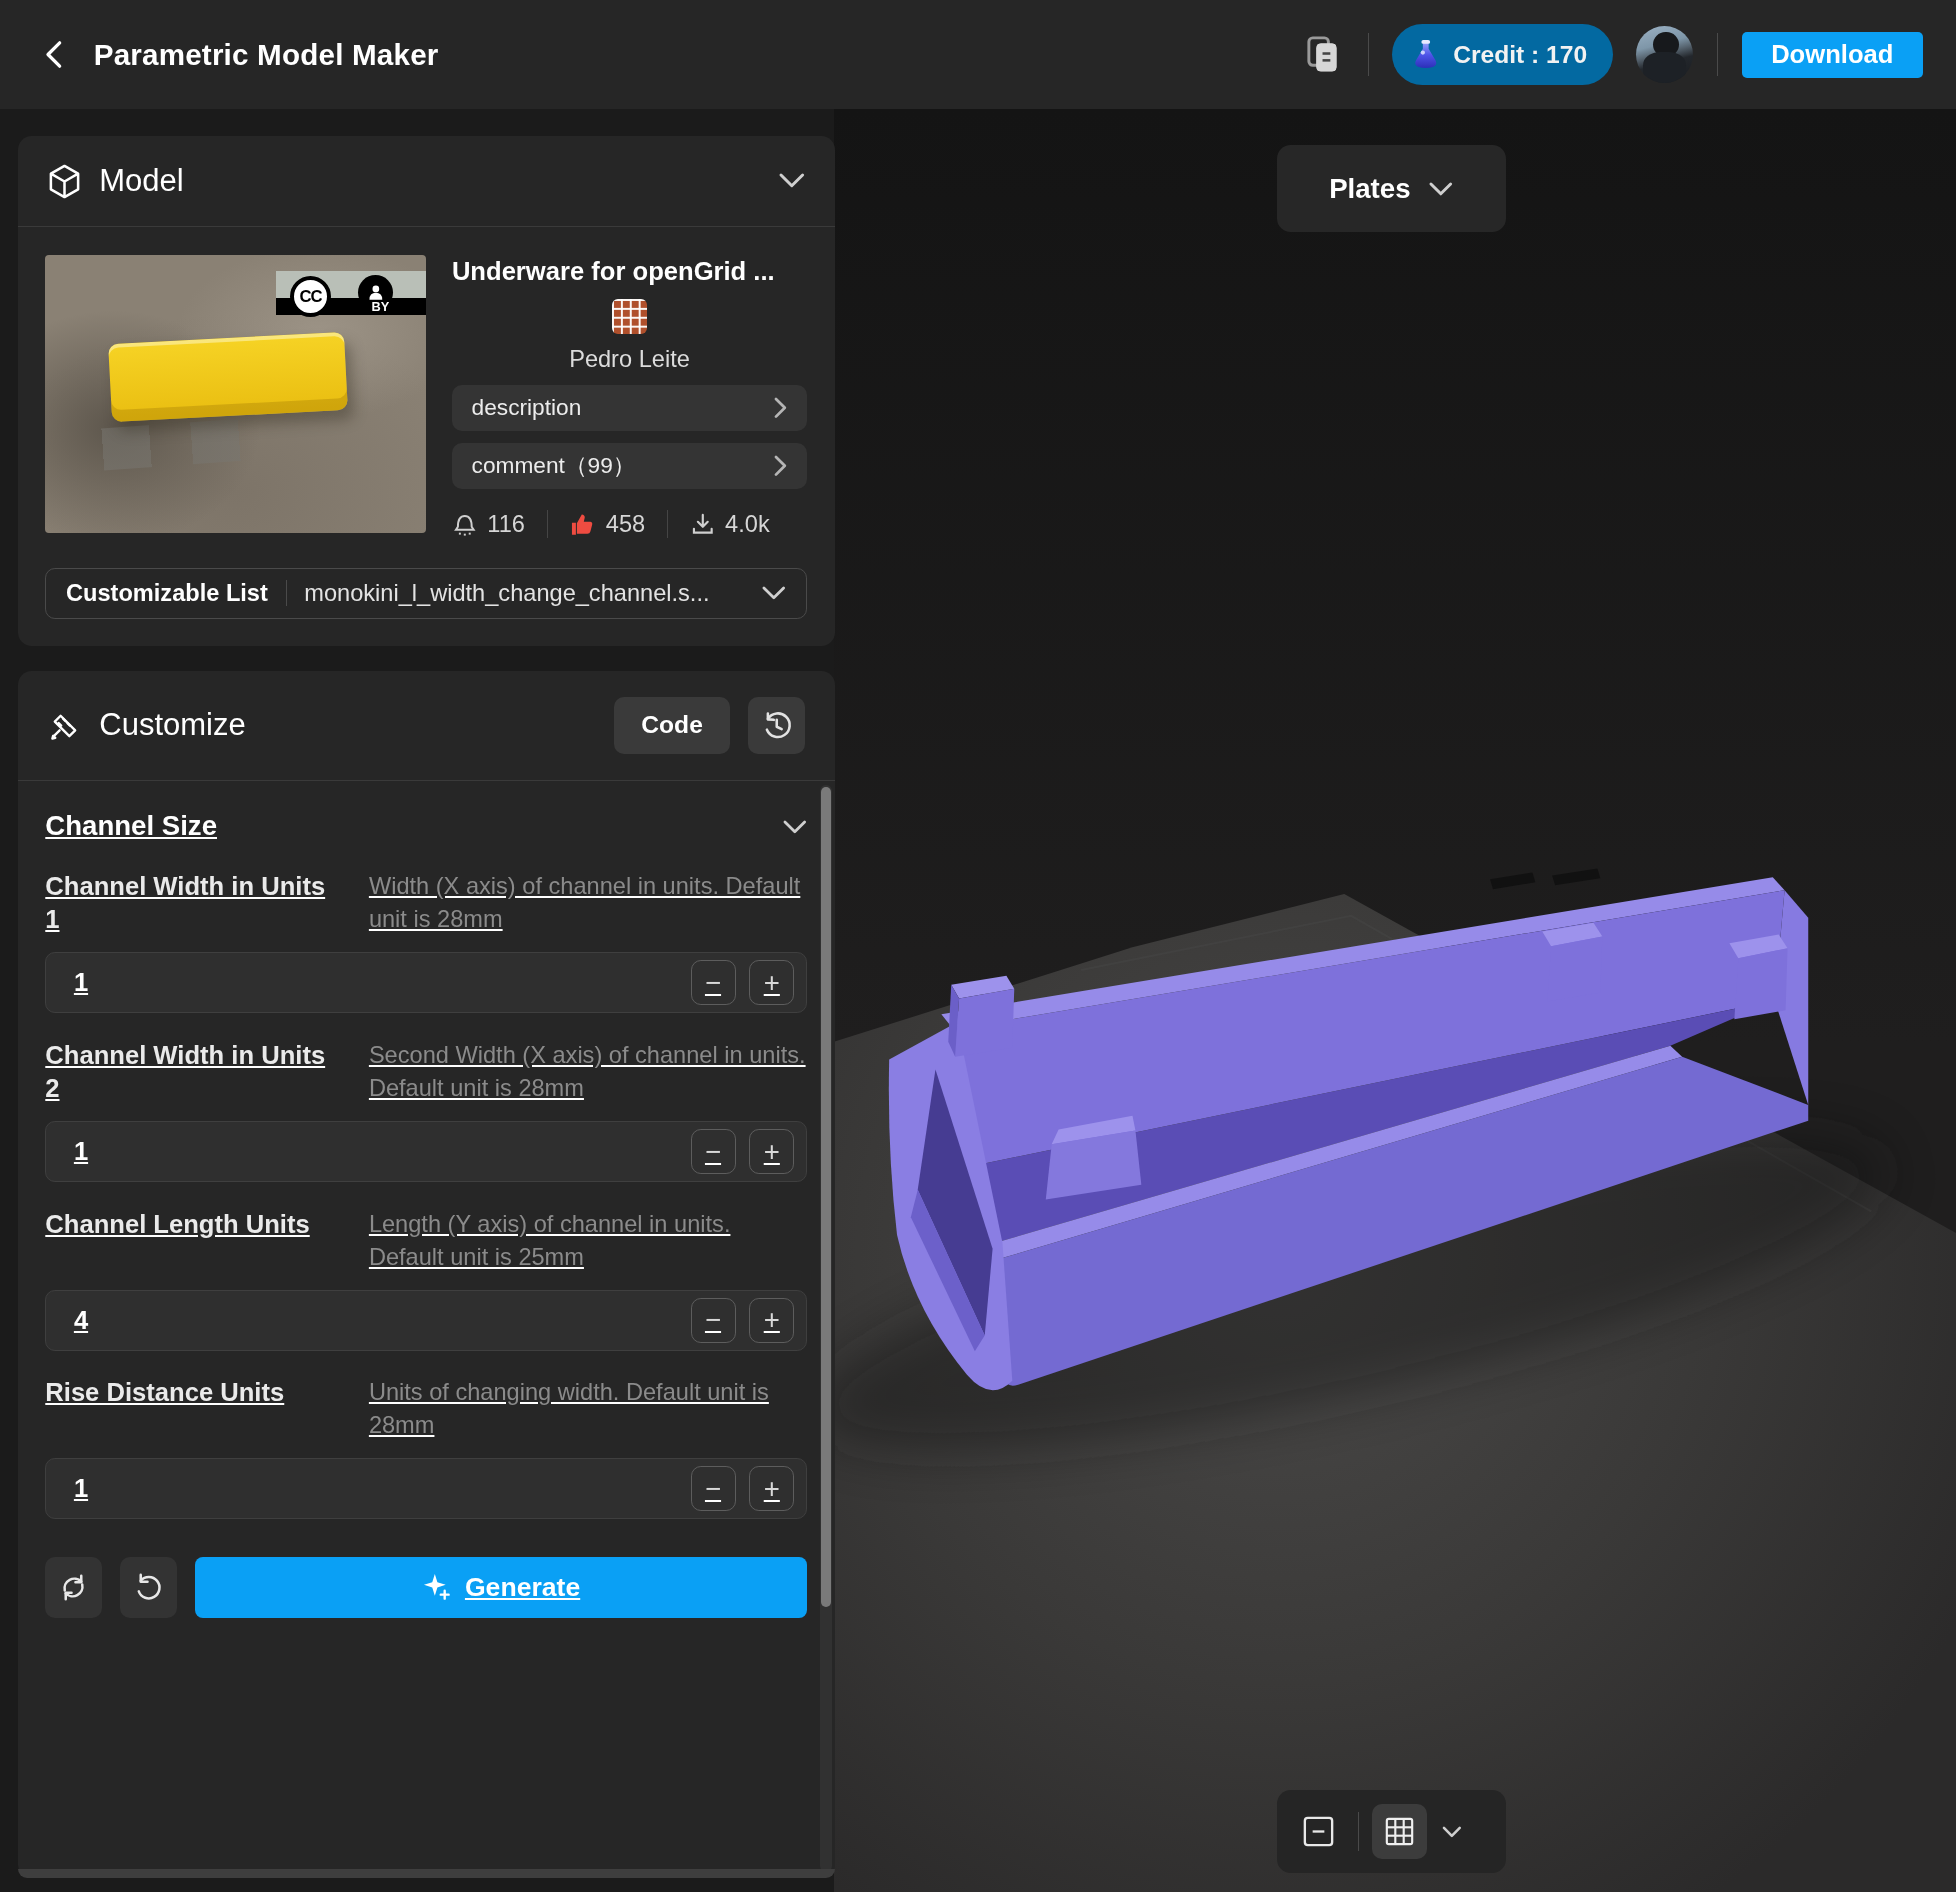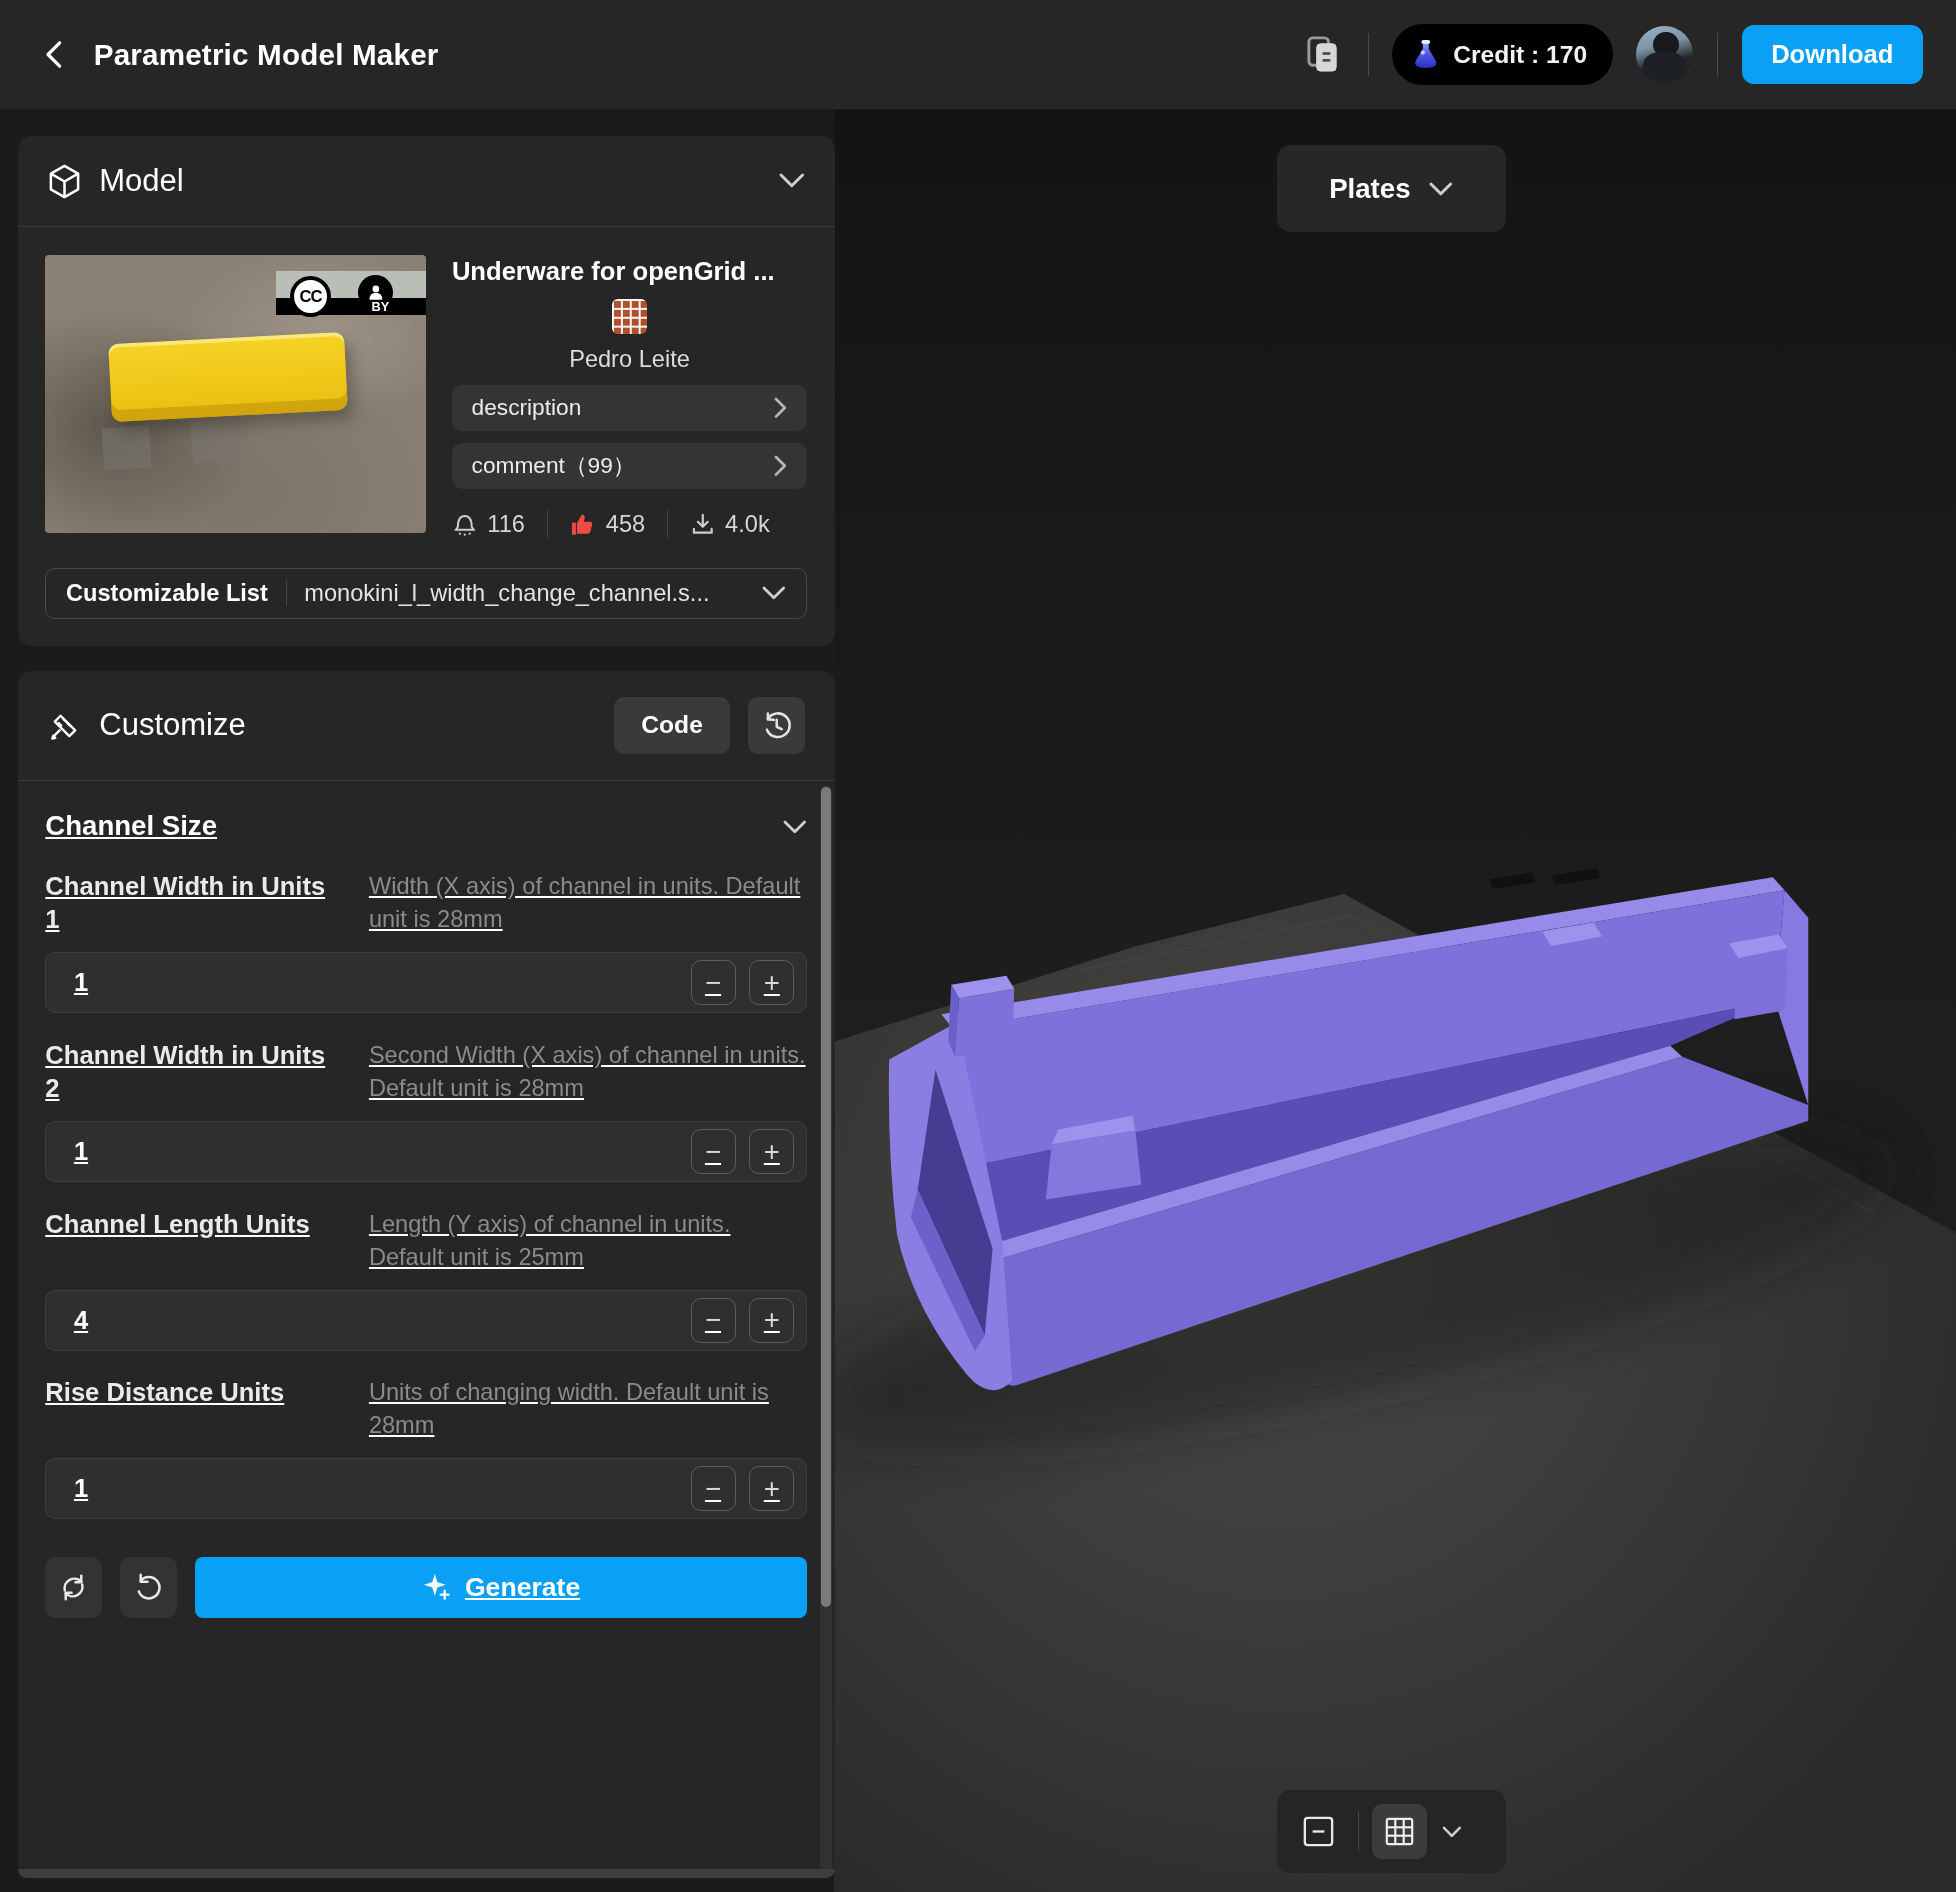--- a/index.html
+++ b/index.html
@@ -5,27 +5,27 @@
   * { margin:0; padding:0; box-sizing:border-box; }
   html,body { width:1956px; height:1892px; background:#1b1b1b; font-family:"Liberation Sans", sans-serif; color:#fff; overflow:hidden; }
 
   
   .topbar { position:absolute; left:0; top:0; width:1956px; height:109px; background:#262626; display:flex; align-items:center; padding:0 33px; z-index:5; }
   .back-btn { width:43px; height:43px; display:flex; align-items:center; justify-content:center; cursor:pointer; }
   .app-title { font-size:29.6px; font-weight:bold; margin-left:17.7px; letter-spacing:0.2px; }
   .topbar-right { margin-left:auto; display:flex; align-items:center; gap:23.6px; }
   .icon-btn { background:none; border:none; cursor:pointer; display:flex; align-items:center; justify-content:center; }
   .vsep { width:1px; height:43px; background:#4a4a4a; }
-  .credit-pill { display:flex; align-items:center; gap:11.8px; background:#000000; border-radius:31.5px; height:61px; padding:0 25.6px 0 17.7px; }
+  .credit-pill { display:flex; align-items:center; gap:11.8px; background:#0369a1; border-radius:31.5px; height:61px; padding:0 25.6px 0 17.7px; }
   .credit-pill span { font-size:24.6px; font-weight:bold; color:#f2f2f2; }
   .avatar { width:57px; height:57px; border-radius:50%; overflow:hidden; position:relative;
             background:linear-gradient(165deg,#9db3c6 0%,#7e96a8 34%,#54616c 48%,#23272c 62%,#191c20 100%); }
   .avatar::before { content:""; position:absolute; left:16.7px; top:5.9px; width:25.6px; height:25.6px; border-radius:50%; background:#17191c; }
   .avatar::after { content:""; position:absolute; left:6.9px; top:25.6px; width:43px; height:33px; border-radius:40% 40% 0 0; background:#1d2126; }
-  .download-btn { background:#0aa0f5; color:#fff; border:none; border-radius:12px; height:59px; padding:0 29.6px; font-size:25.6px; font-weight:bold; cursor:pointer; font-family:inherit; }
+  .download-btn { background:#0aa0f5; color:#fff; border:none; border-radius:5px; height:46px; padding:0 29.6px; font-size:25.6px; font-weight:bold; cursor:pointer; font-family:inherit; }
 
   
   .left-col { position:absolute; left:17.7px; top:136px; width:817px; display:flex; flex-direction:column; gap:24.6px; z-index:4; }
   .card { background:#262626; border-radius:13.8px; }
   .card-header { height:91px; display:flex; align-items:center; padding:0 29.6px; border-bottom:1px solid #3a3a3a; }
   .card-header .hdr-title { font-size:31px; font-weight:normal; margin-left:17px; }
   .spacer { flex:1; }
 
   
   .model-body { padding:27.6px; }

